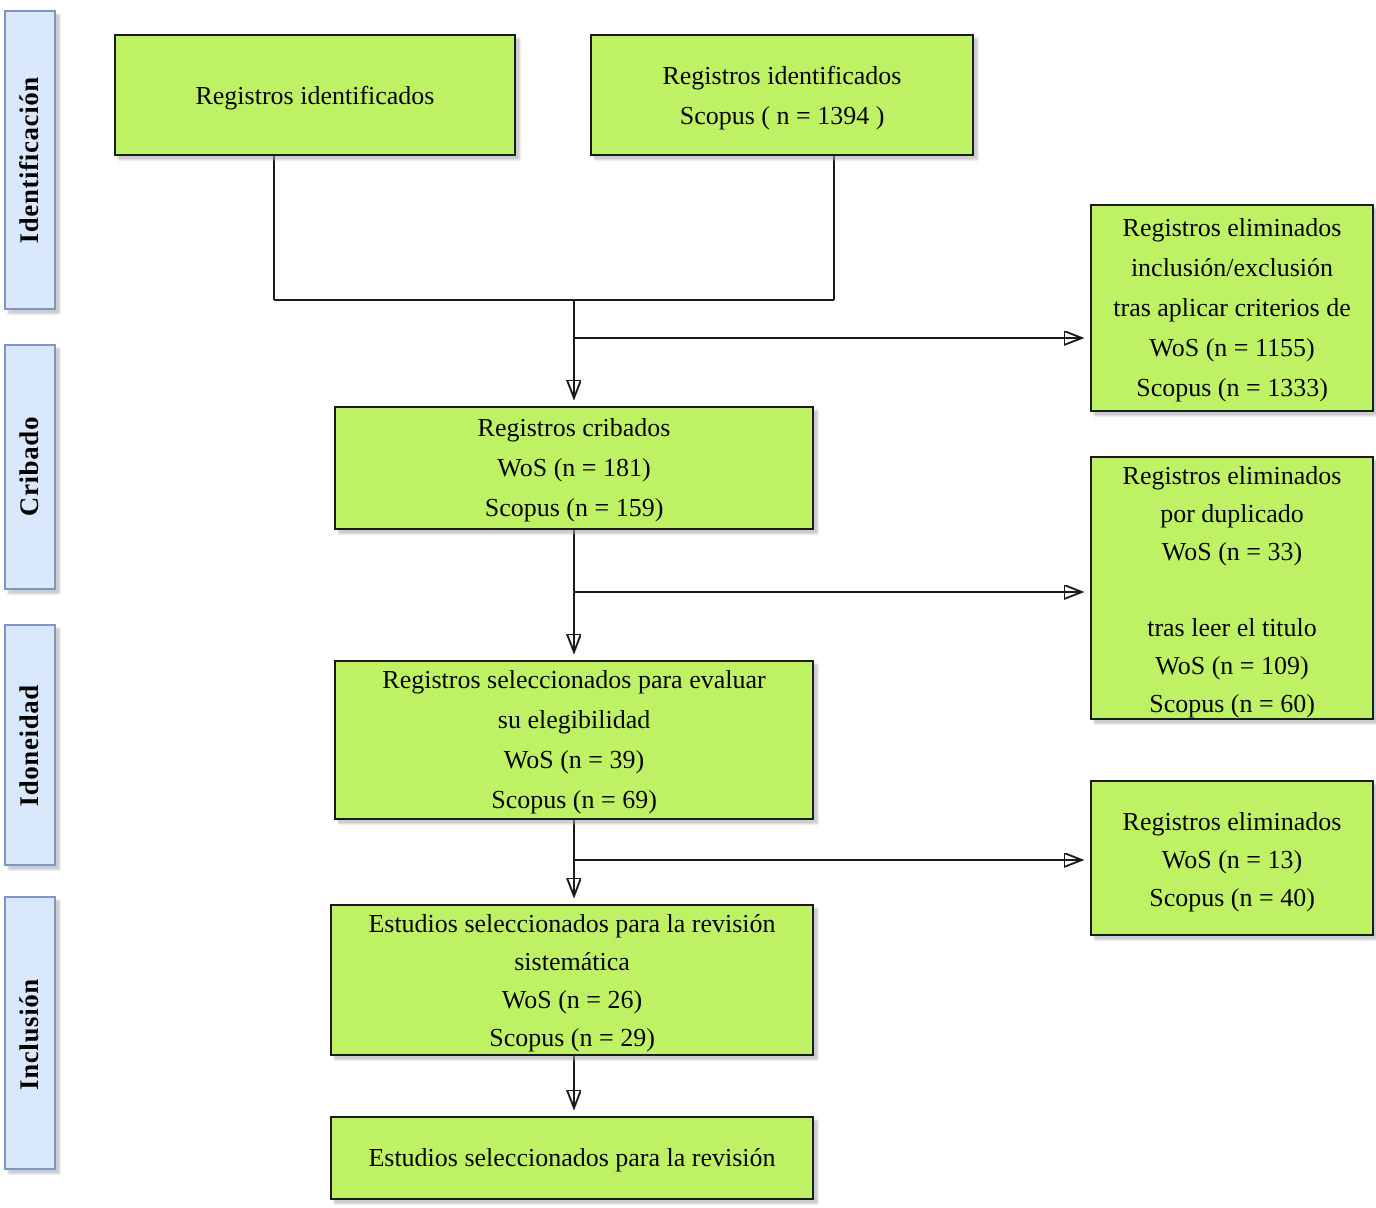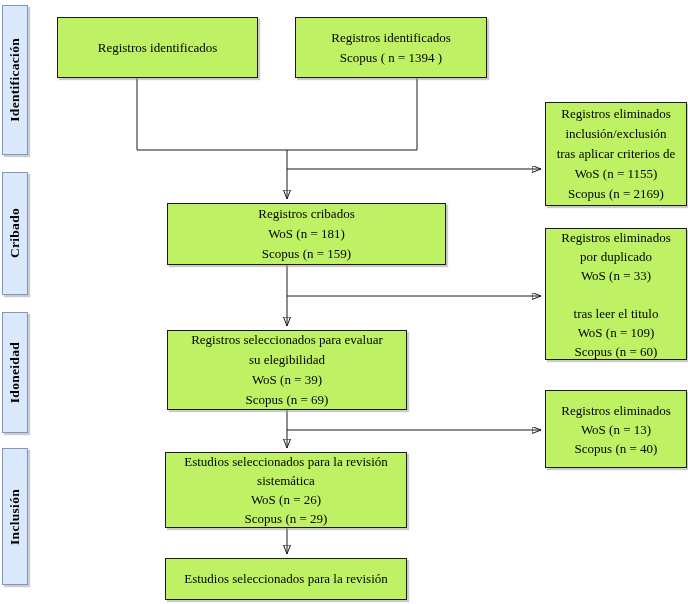--- a/index.html
+++ b/index.html
@@ -82,21 +82,21 @@
 
   <div class="box" style="left:57px;top:17px;width:201px;height:61px;">
     <div class="bline">Registros identificados</div>
   </div>
 
   <div class="box" style="left:295px;top:17px;width:192px;height:61px;">
     <div class="bline">Registros identificados</div>
     <div class="bline">Scopus ( n = 1394 )</div>
   </div>
 
-  <div class="box" style="left:167px;top:203px;width:279px;height:62px;">
+  <div class="box" style="left:167px;top:203px;width:240px;height:62px;">
     <div class="bline">Registros cribados</div>
     <div class="bline">WoS (n = 181)</div>
     <div class="bline">Scopus (n = 159)</div>
   </div>
 
   <div class="box" style="left:167px;top:330px;width:240px;height:80px;">
     <div class="bline">Registros seleccionados para evaluar</div>
     <div class="bline">su elegibilidad</div>
     <div class="bline">WoS (n = 39)</div>
     <div class="bline">Scopus (n = 69)</div>
@@ -111,21 +111,21 @@
 
   <div class="box" style="left:165px;top:558px;width:242px;height:42px;">
     <div class="bline">Estudios seleccionados para la revisión</div>
   </div>
 
   <div class="box" style="left:545px;top:102px;width:142px;height:104px;">
     <div class="bline">Registros eliminados</div>
     <div class="bline">inclusión/exclusión</div>
     <div class="bline">tras aplicar criterios de</div>
     <div class="bline">WoS (n = 1155)</div>
-    <div class="bline">Scopus (n = 2169)</div>
+    <div class="bline">Scopus (n = 1333)</div>
   </div>
 
   <div class="box tight" style="left:545px;top:228px;width:142px;height:132px;">
     <div class="bline">Registros eliminados</div>
     <div class="bline">por duplicado</div>
     <div class="bline">WoS (n = 33)</div>
     <div class="bline"></div>
     <div class="bline">tras leer el titulo</div>
     <div class="bline">WoS (n = 109)</div>
     <div class="bline">Scopus (n = 60)</div>

